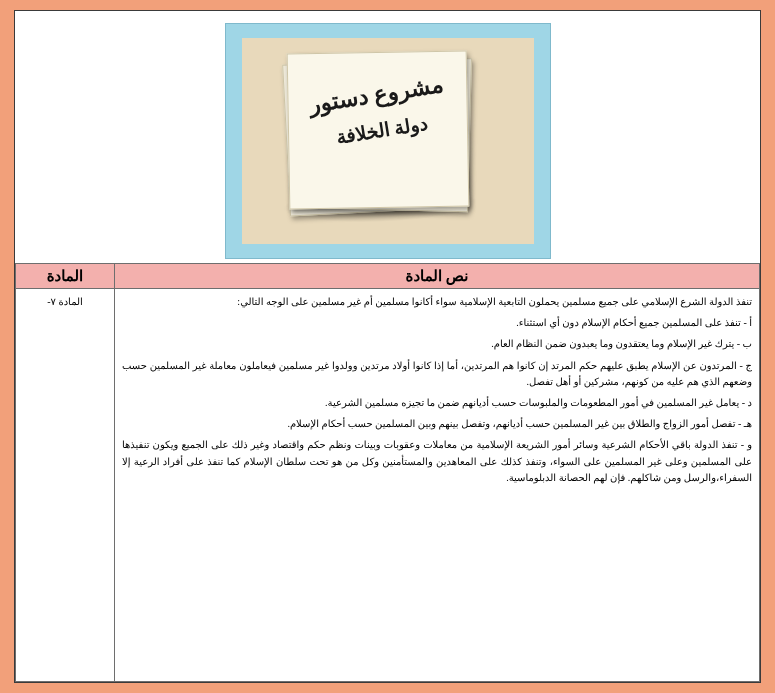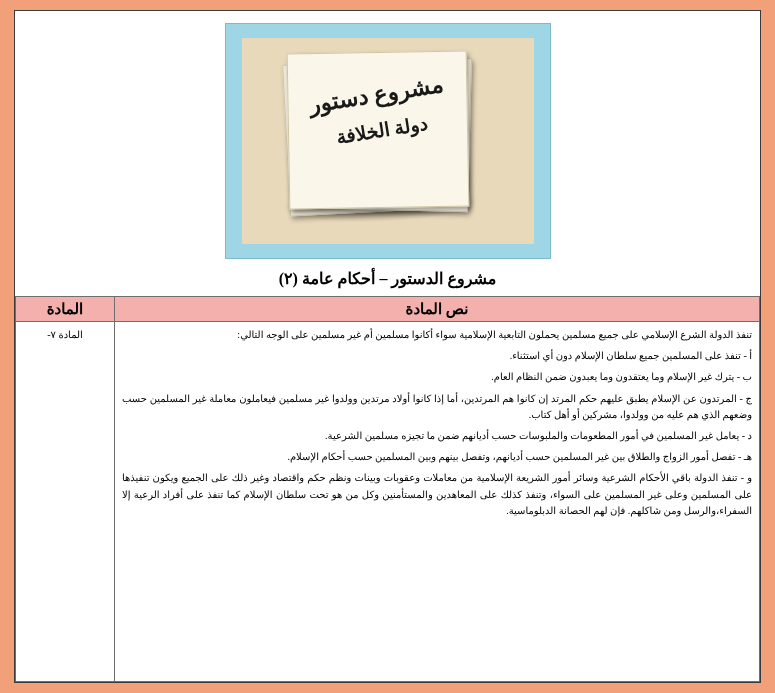--- a/index.html
+++ b/index.html
@@ -154,36 +154,35 @@
         <div class="sheet s2"></div>
         <div class="sheet s3"></div>
         <div class="sheet-title">
           <span class="l1">مشروع دستور</span>
           <span class="l2">دولة الخلافة</span>
         </div>
       </div>
     </div>
   </div>
 
-  <div class="caption">مشروع الدستور – أحكام عامة (٢)</div>
 
   <table class="doc">
     <thead>
       <tr>
         <th class="col-text">نص المادة</th>
         <th style="width:82px">المادة</th>
       </tr>
     </thead>
     <tbody>
       <tr>
         <td class="article-body">
           <p>تنفذ الدولة الشرع الإسلامي على جميع مسلمين يحملون التابعية الإسلامية سواء أكانوا مسلمين أم غير مسلمين على الوجه التالي:</p>
-          <p>أ - تنفذ على المسلمين جميع سلطان الإسلام دون أي استثناء.</p>
+          <p>أ - تنفذ على المسلمين جميع أحكام الإسلام دون أي استثناء.</p>
           <p>ب - يترك غير الإسلام وما يعتقدون وما يعبدون ضمن النظام العام.</p>
-          <p>ج - المرتدون عن الإسلام يطبق عليهم حكم المرتد إن كانوا هم المرتدين، أما إذا كانوا أولاد مرتدين وولدوا غير مسلمين فيعاملون معاملة غير المسلمين حسب وضعهم الذي هم عليه من وولدوا، مشركين أو أهل كتاب.</p>
+          <p>ج - المرتدون عن الإسلام يطبق عليهم حكم المرتد إن كانوا هم المرتدين، أما إذا كانوا أولاد مرتدين وولدوا غير مسلمين فيعاملون معاملة غير المسلمين حسب وضعهم الذي هم عليه من كونهم، مشركين أو أهل تفصل.</p>
           <p>د - يعامل غير المسلمين في أمور المطعومات والملبوسات حسب أديانهم ضمن ما تجيزه مسلمين الشرعية.</p>
           <p>هـ - تفصل أمور الزواج والطلاق بين غير المسلمين حسب أديانهم، وتفصل بينهم وبين المسلمين حسب أحكام الإسلام.</p>
           <p>و - تنفذ الدولة باقي الأحكام الشرعية وسائر أمور الشريعة الإسلامية من معاملات وعقوبات وبينات ونظم حكم واقتصاد وغير ذلك على الجميع ويكون تنفيذها على المسلمين وعلى غير المسلمين على السواء، وتنفذ كذلك على المعاهدين والمستأمنين وكل من هو تحت سلطان الإسلام كما تنفذ على أفراد الرعية إلا السفراء،والرسل ومن شاكلهم. فإن لهم الحصانة الدبلوماسية.</p>
         </td>
         <td class="article-no">المادة ٧-</td>
       </tr>
     </tbody>
   </table>
 
 </div>

